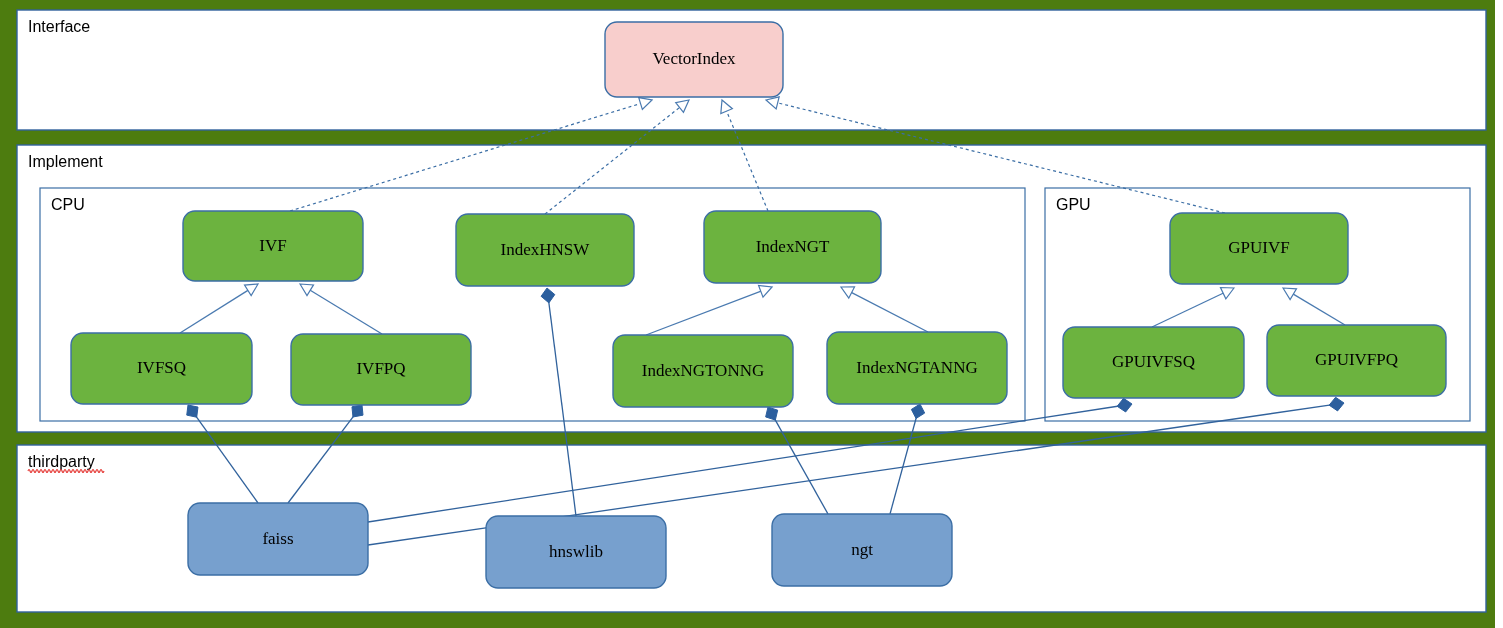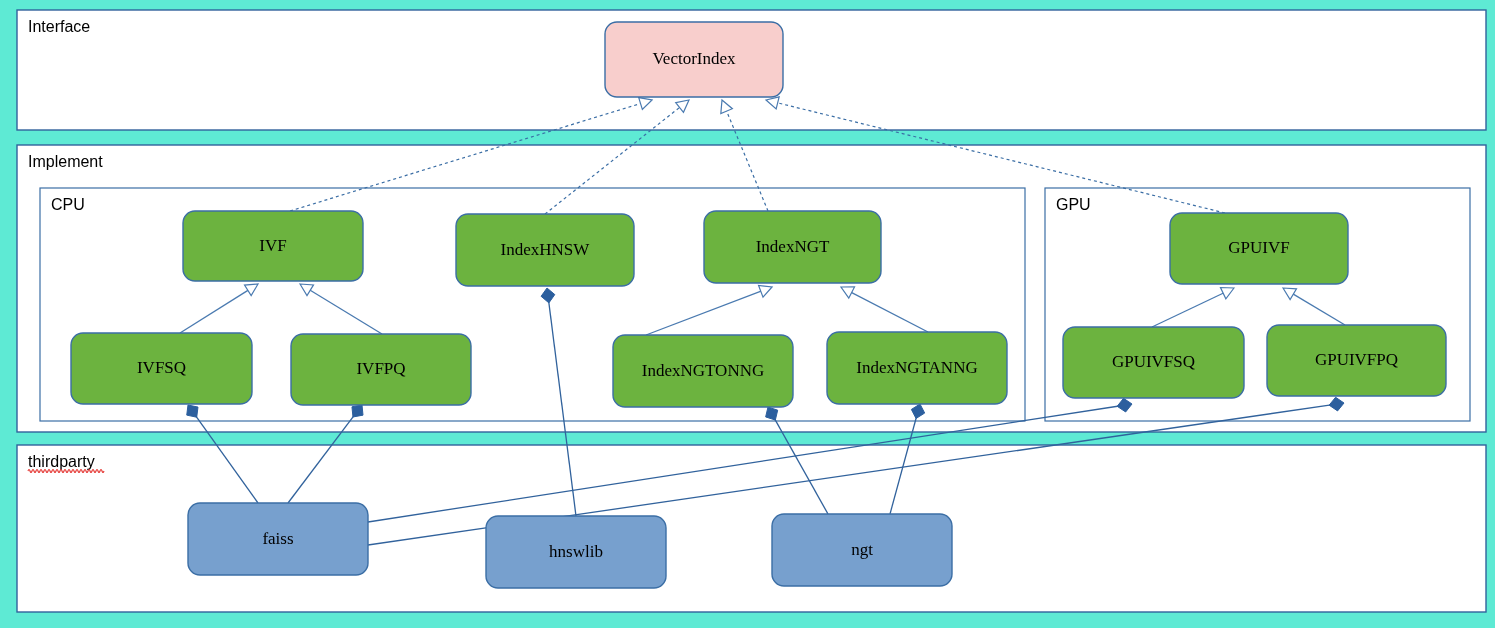--- a/index.html
+++ b/index.html
@@ -8,21 +8,21 @@
     padding: 0;
     background: #ffffff;
   }
   body {
     font-family: "Liberation Sans", sans-serif;
   }
   #diagram-root {
     position: relative;
     width: 1495px;
     height: 628px;
-    background: #5eead4;
+    background: #4d7c0f;
     overflow: hidden;
   }
   svg#diagram-svg {
     display: block;
     width: 1503px;
     height: 628px;
   }
   .container-rect {
     fill: #ffffff;
     stroke: #31629c;

